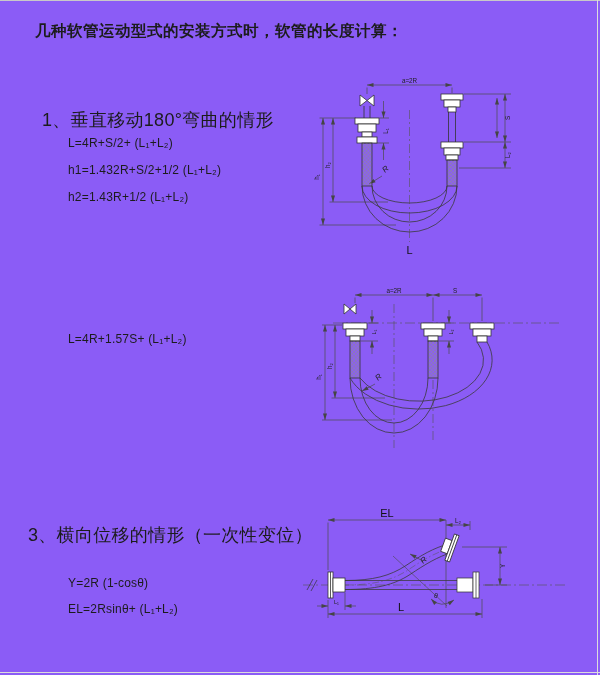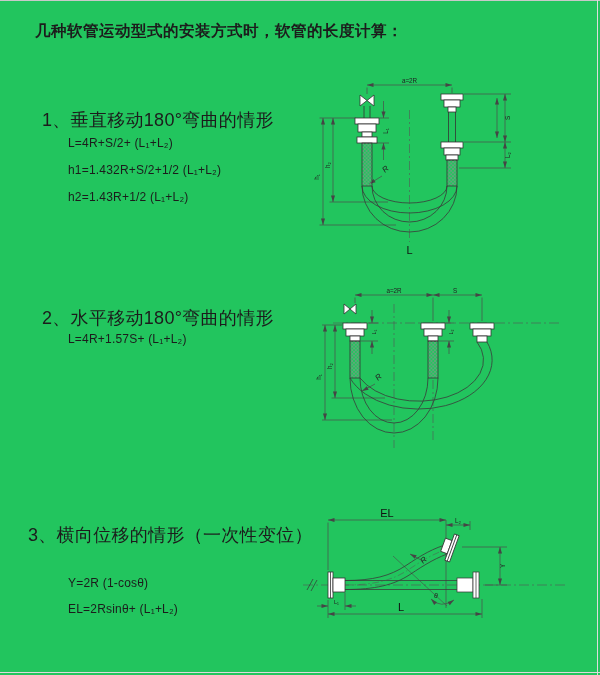--- a/index.html
+++ b/index.html
@@ -1,18 +1,18 @@
 <!DOCTYPE html>
 <html><head>
 <meta charset="utf-8">
 <style>
   * { box-sizing: border-box; }
   html,body { margin:0; padding:0; background:#ffffff; }
   .page {
-    position:relative; width:600px; height:675px; background:#22c55e;
+    position:relative; width:600px; height:675px; background:#8b5cf6;
     font-family:"Liberation Sans","DejaVu Sans",sans-serif; color:#1c1c1c;
     overflow:hidden;
   }
   .edge { position:absolute; }
   .edge-top    { left:0; top:0; width:600px; height:1px; background:#c9c9c9; }
   .edge-right  { left:597px; top:0; width:1px; height:675px; background:#dcdcdc; }
   .edge-bottom { left:0; top:672px; width:600px; height:1px; background:#dcdcdc; }
 
   .title {
     position:absolute; left:35px; top:21px;
@@ -40,21 +40,20 @@
   <div class="edge edge-right"></div>
   <div class="edge edge-bottom"></div>
 
   <div class="title">几种软管运动型式的安装方式时，软管的长度计算：</div>
 
   <div class="heading" style="left:42px; top:108px">1、垂直移动180°弯曲的情形</div>
   <div class="formula" style="left:68px; top:136px">L=4R+S/2+ (L₁+L₂)</div>
   <div class="formula" style="left:68px; top:163px">h1=1.432R+S/2+1/2 (L₁+L₂)</div>
   <div class="formula" style="left:68px; top:190px">h2=1.43R+1/2 (L₁+L₂)</div>
 
-  <div class="heading" style="left:42px; top:306px">2、水平移动180°弯曲的情形</div>
   <div class="formula" style="left:68px; top:332px">L=4R+1.57S+ (L₁+L₂)</div>
 
   <div class="heading" style="left:28px; top:523px">3、横向位移的情形（一次性变位）</div>
   <div class="formula" style="left:68px; top:576px">Y=2R (1-cosθ)</div>
   <div class="formula" style="left:68px; top:602px">EL=2Rsinθ+ (L₁+L₂)</div>
 
   <svg class="diag" style="left:300px; top:70px" width="290" height="190" viewBox="0 0 290 190">
     <defs>
       <marker id="ar1" markerWidth="8" markerHeight="6" refX="7" refY="3" orient="auto-start-reverse" markerUnits="userSpaceOnUse">
         <path d="M0.5,1 L7,3 L0.5,5 Z" fill="#454545"></path>

